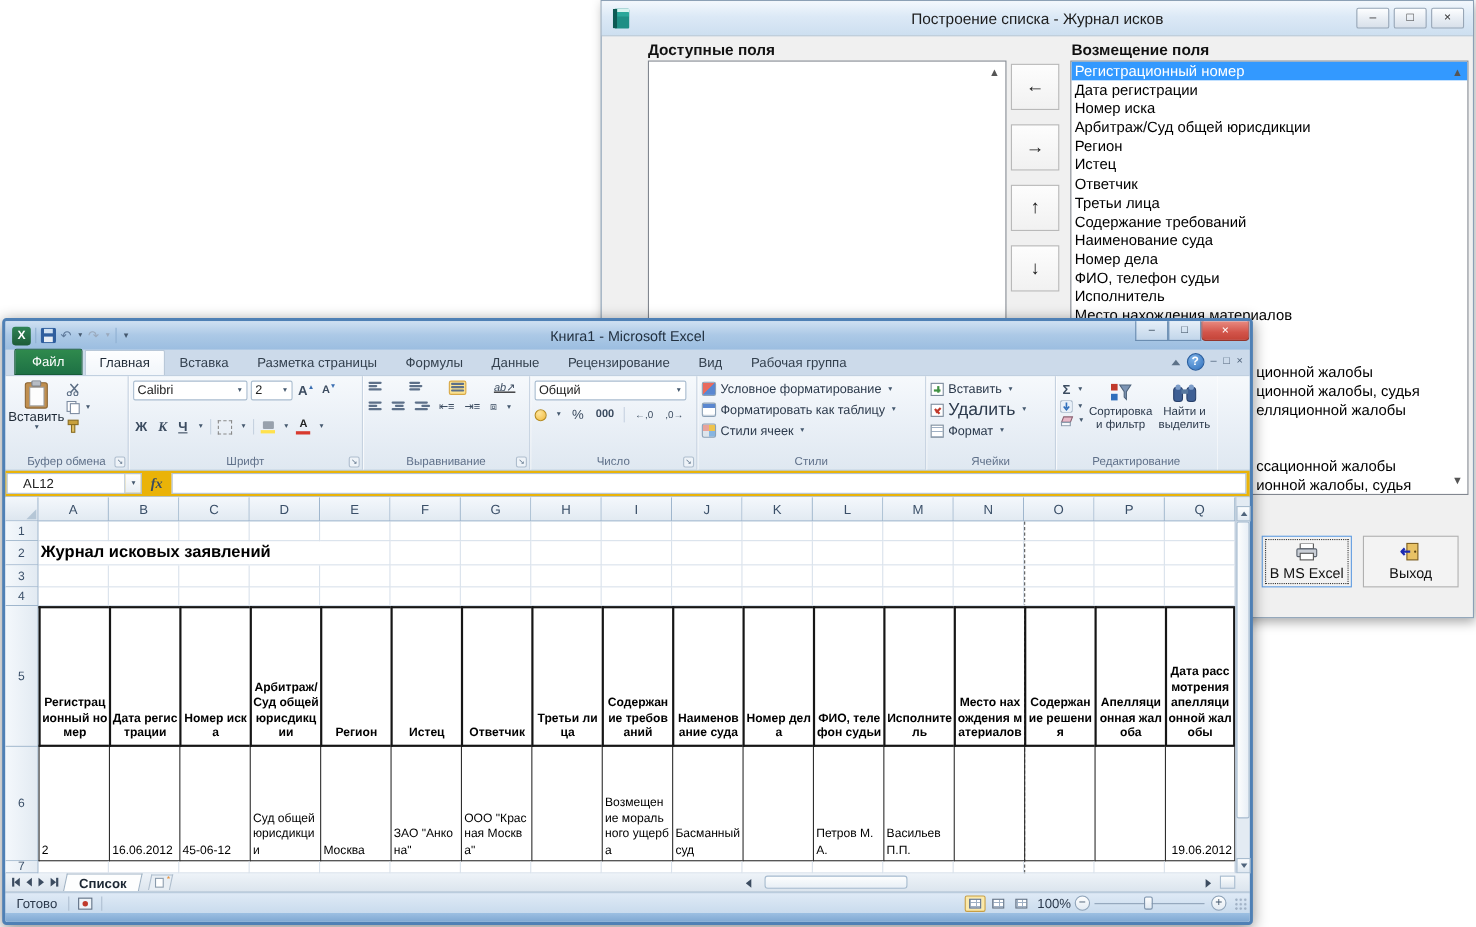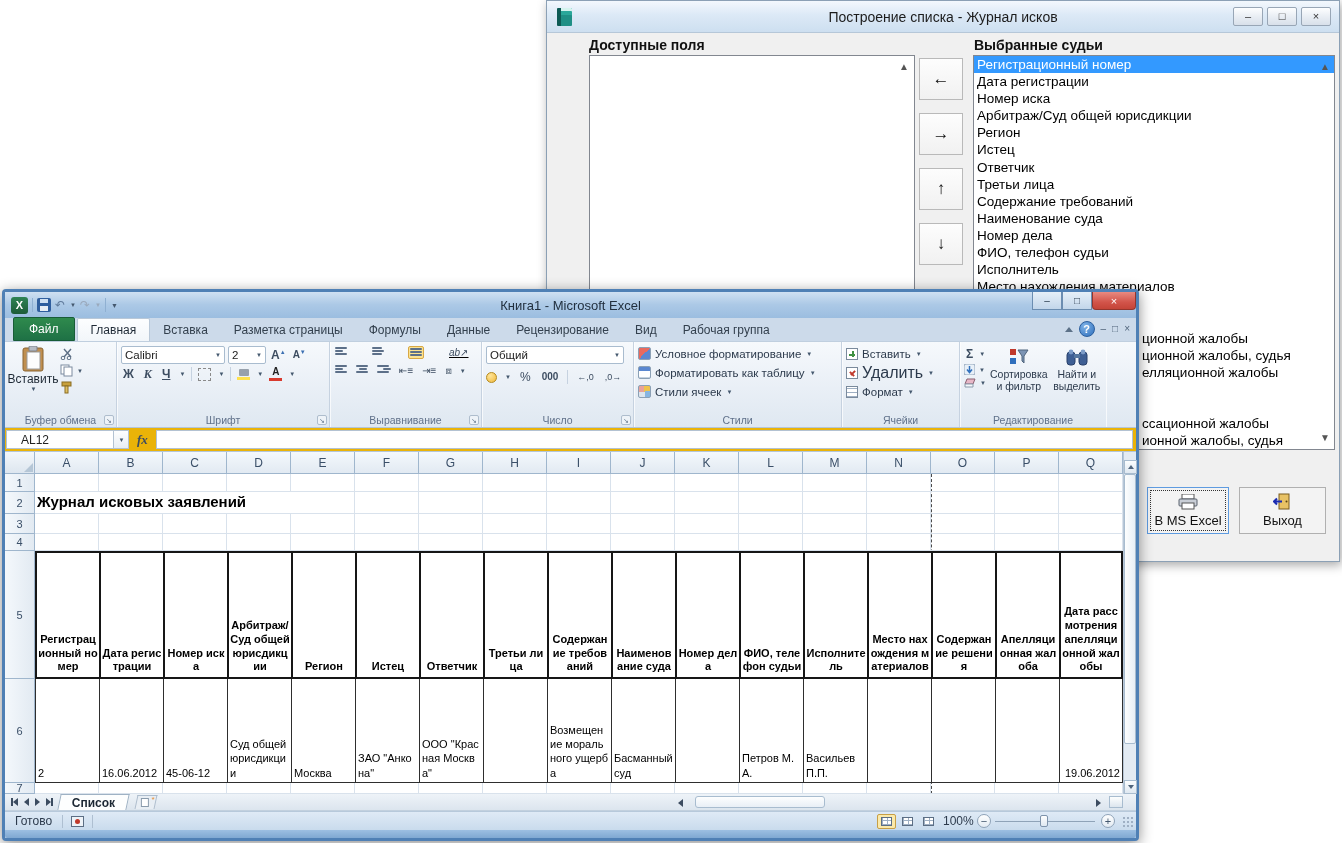--- a/index.html
+++ b/index.html
@@ -206,21 +206,21 @@
     <div class="abs arrow-btn" style="left:372px;top:112px;">
         <span>→</span>
       </div>
     <div class="abs arrow-btn" style="left:372px;top:167px;">
         <span>↑</span>
       </div>
     <div class="abs arrow-btn" style="left:372px;top:222px;">
         <span>↓</span>
       </div>
 
-    <div class="abs dlg-label" style="left:427px;top:36px;">Выбранные судьи</div>
+    <div class="abs dlg-label" style="left:427px;top:36px;">Возмещение поля</div>
     <div class="abs listbox flist" style="left:426px;top:54px;width:362px;height:395px;">
       <span class="scroll-chevron" style="right:4px;top:6px;">▲</span>
       <span class="scroll-chevron" style="right:4px;bottom:6px;">▼</span>
     <div class="li sel">Регистрационный номер</div>
         <div class="li">Дата регистрации</div>
         <div class="li">Номер иска</div>
         <div class="li">Арбитраж/Суд общей юрисдикции</div>
         <div class="li">Регион</div>
         <div class="li">Истец</div>
         <div class="li">Ответчик</div>
@@ -342,21 +342,21 @@
               <rect x="2" y="1" width="9" height="4" fill="#c8a03c" stroke="#8a6d22"></rect>
               <rect x="5" y="5" width="3" height="7" fill="#e0c065" stroke="#8a6d22"></rect>
             </svg>
           </div>
         </div>
         <span class="glabel">Буфер обмена</span>
         <span class="launcher">↘</span>
       </div>
 
       <div class="rgroup" style="width:213px;">
-        <div class="row" style="margin-bottom:3px;">
+        <div class="row" style="margin-bottom:17px;">
           <div class="combo" style="width:104px;">
             <span>Calibri</span>
             <span class="ddv">▼</span>
           </div>
           <div class="combo" style="width:38px;">
             <span>2</span>
             <span class="ddv">▼</span>
           </div>
           <span class="glyphbtn b-bold"><span>А</span><span style="font-size:6px;vertical-align:super;color:#3b6fb2;">▲</span></span>
           <span class="glyphbtn b-bold" style="font-size:10px;"><span>А</span><span style="font-size:6px;vertical-align:super;color:#3b6fb2;">▼</span></span>

